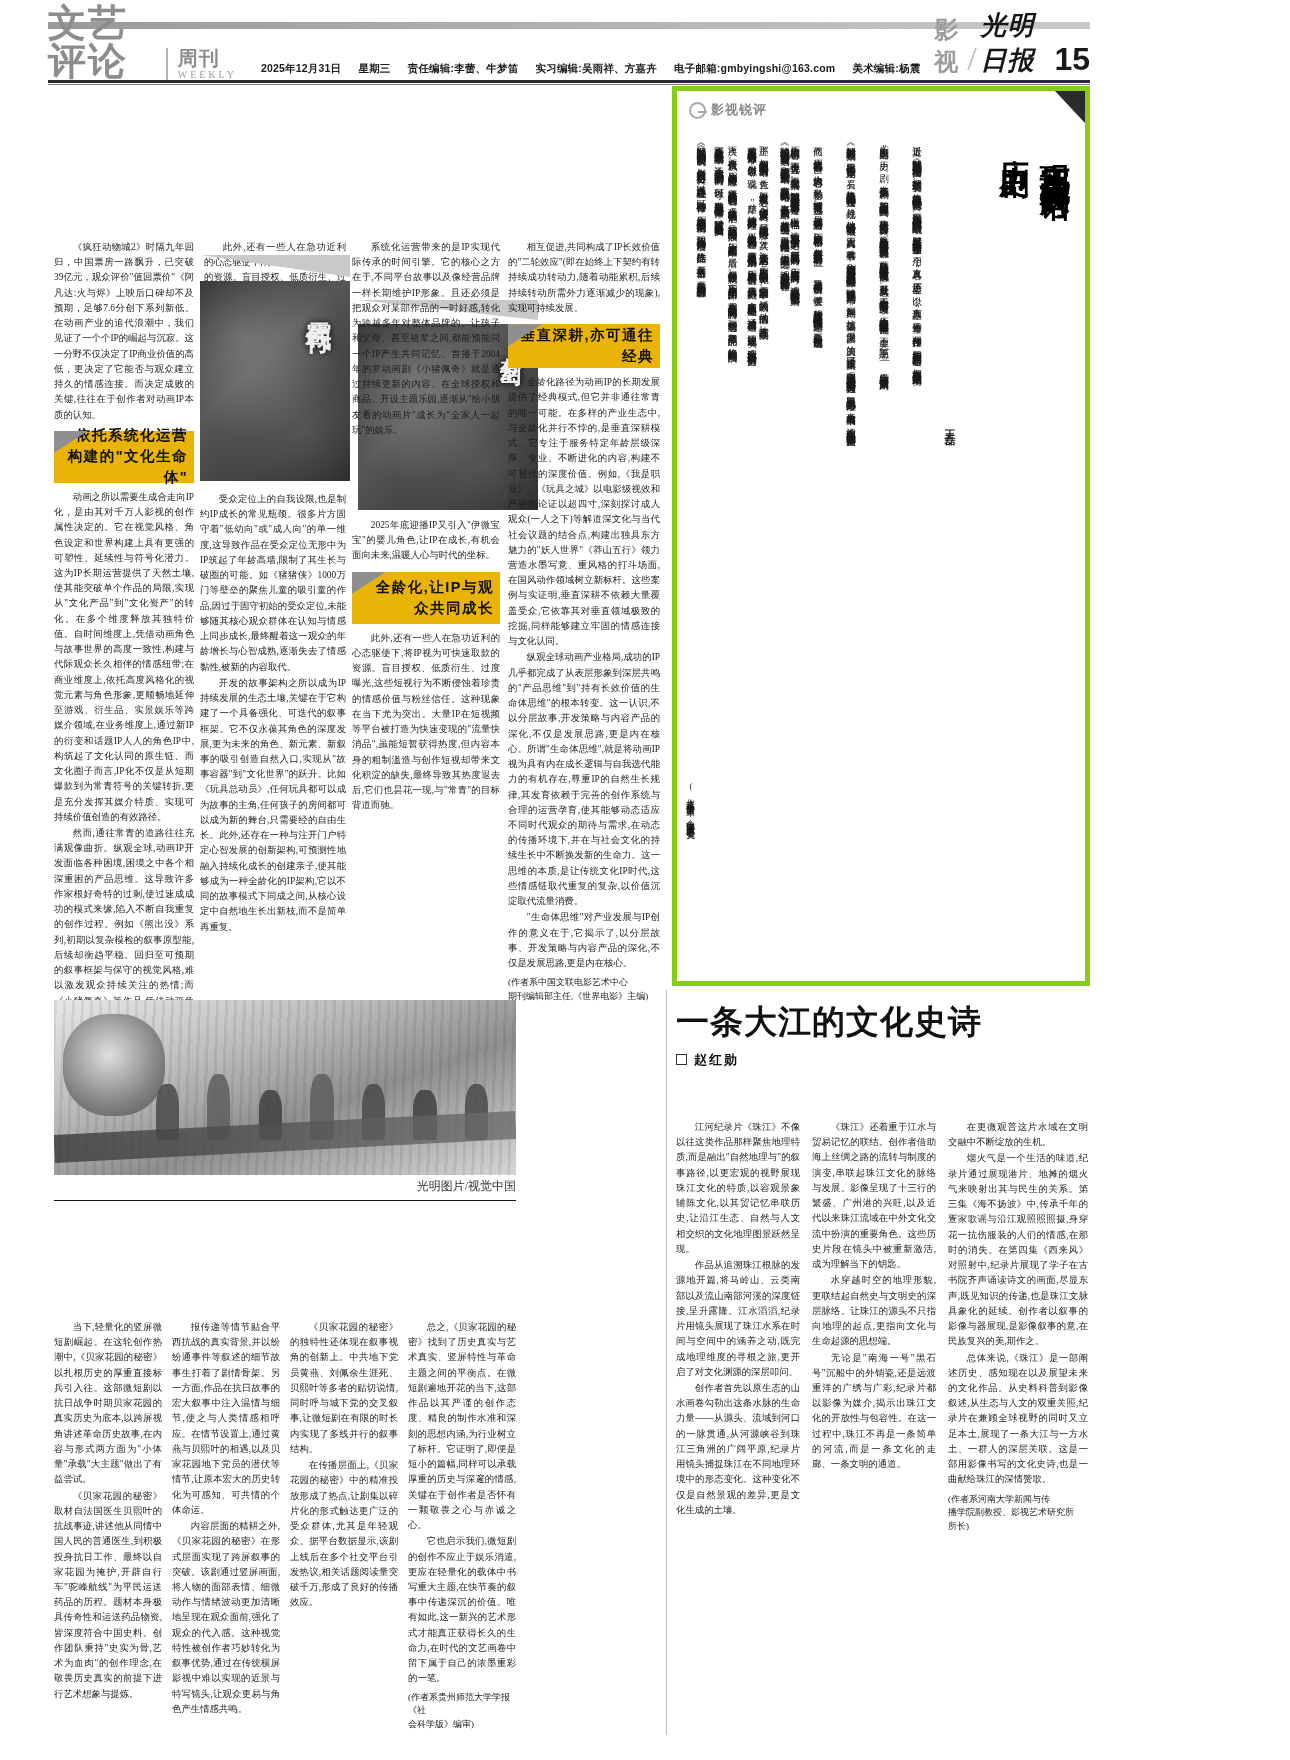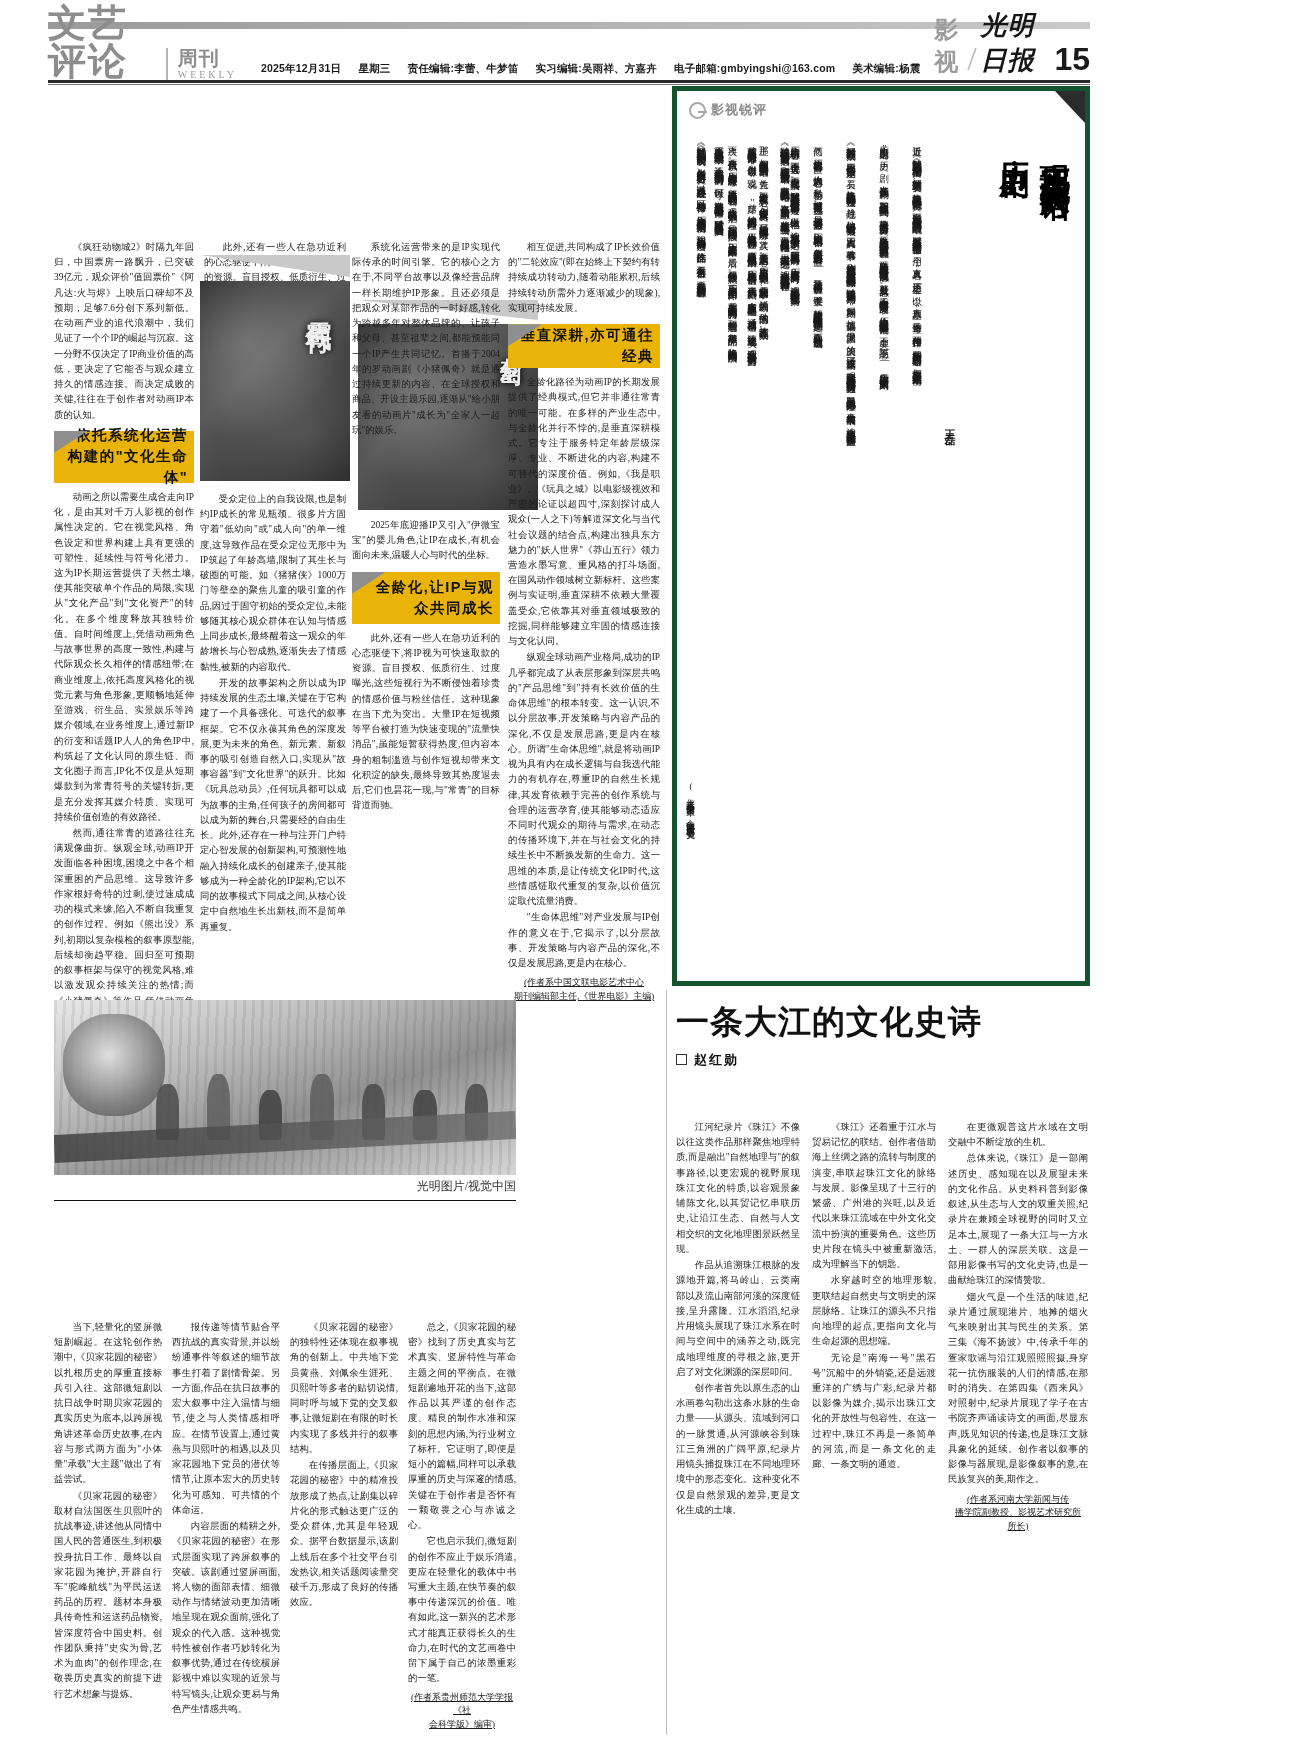--- a/index.html
+++ b/index.html
@@ -66,21 +66,21 @@
   .subhead.two { height:52px; }
 
   .imgbox { background:linear-gradient(135deg,#2c2c2c,#575757 40%,#262626); position:relative;
             overflow:hidden; }
   .imgbox::after { content:""; position:absolute; inset:0;
      background:radial-gradient(circle at 30% 30%, rgba(255,255,255,.22), transparent 55%),
                 radial-gradient(circle at 70% 75%, rgba(255,255,255,.12), transparent 50%); }
   .graytri { background:#c9c9c9; clip-path:polygon(0 0,100% 0,100% 100%); }
 
   
-  .redbox { position:absolute; border:5px solid #14532d; background:#fff; }
+  .redbox { position:absolute; border:5px solid #84cc16; background:#fff; }
   .corner-tri { position:absolute; right:0; top:0; width:30px; height:32px; background:#2b2b2b;
                 clip-path:polygon(100% 0,100% 100%,0 0); }
   .vtitle { writing-mode:vertical-rl; text-orientation:upright; font-weight:bold;
             font-family:"Liberation Serif",serif; letter-spacing:3px; color:#000;}
   .vbody { writing-mode:vertical-rl; text-orientation:upright; font-size:9.6px;
            line-height:1.75; letter-spacing:0.5px; text-align:justify;
            font-family:"Liberation Serif","DejaVu Serif",serif; color:#1b1b1b;}
   .vauthor { writing-mode:vertical-rl; text-orientation:upright; font-size:11px;
              font-weight:bold; letter-spacing:4px;}
 
@@ -97,21 +97,21 @@
       background:linear-gradient(90deg,#3a3a3a,#6d6d6d);transform:rotate(-3deg);opacity:.8;}
   .figrow{position:absolute;bottom:20%;left:22%;width:72%;height:46%;display:flex;
       align-items:flex-end;justify-content:space-between;}
   .fig{width:7%;height:70%;background:#4a4a4a;border-radius:40% 40% 10% 10%;opacity:.85;}
   .fig:nth-child(2n){height:82%;background:#5e5e5e;}
   .fig:nth-child(3n){height:62%;background:#3f3f3f;}
   .film-reel{position:absolute;left:2%;top:8%;width:22%;height:58%;
       background:radial-gradient(circle at 45% 40%,#e2e2e2,#7d7d7d 60%,#4a4a4a);
       border-radius:45%;opacity:.9;}
   .credit{font-size:12px;color:#333;text-align:right;}
-  .attrib{font-size:9px;text-align:center;line-height:1.5;text-decoration:underline;}
+  .attrib{font-size:9px;text-align:left;line-height:1.5;}
 </style>
 </head>
 <body>
 
 <div class="page">
 
   <div class="top-rule"></div>
   <div class="masthead">
     <div class="mh-logo">文艺评论</div>
     <div class="mh-weekly">
@@ -278,21 +278,21 @@
     <p>作品从追溯珠江根脉的发源地开篇,将马岭山、云类南部以及流山南部河溪的深度链接,呈升露隆。江水滔滔,纪录片用镜头展现了珠江水系在时间与空间中的涵养之动,既完成地理维度的寻根之旅,更开启了对文化渊源的深层叩问。</p>
     <p>创作者首先以原生态的山水画卷勾勒出这条水脉的生命力量——从源头、流域到河口的一脉贯通,从河源峡谷到珠江三角洲的广阔平原,纪录片用镜头捕捉珠江在不同地理环境中的形态变化。这种变化不仅是自然景观的差异,更是文化生成的土壤。</p>
   </div>
   <div style="position:absolute;left:812px;top:1120px;width:124px;height:610px;" class="body-col">
     <p>《珠江》还着重于江水与贸易记忆的联结。创作者借助海上丝绸之路的流转与制度的演变,串联起珠江文化的脉络与发展。影像呈现了十三行的繁盛、广州港的兴旺,以及近代以来珠江流域在中外文化交流中扮演的重要角色。这些历史片段在镜头中被重新激活,成为理解当下的钥匙。</p>
     <p>水穿越时空的地理形貌,更联结起自然史与文明史的深层脉络。让珠江的源头不只指向地理的起点,更指向文化与生命起源的思想端。</p>
     <p>无论是"南海一号"黑石号"沉船中的外销瓷,还是远渡重洋的广绣与广彩,纪录片都以影像为媒介,揭示出珠江文化的开放性与包容性。在这一过程中,珠江不再是一条简单的河流,而是一条文化的走廊、一条文明的通道。</p>
   </div>
   <div style="position:absolute;left:948px;top:1120px;width:140px;height:610px;" class="body-col">
     <p>在更微观普这片水域在文明交融中不断绽放的生机。</p>
+    <p>烟火气是一个生活的味道,纪录片通过展现港片、地摊的烟火气来映射出其与民生的关系。第三集《海不扬波》中,传承千年的疍家歌谣与沿江观照照照摄,身穿花一抗伤服装的人们的情感,在那时的消失。在第四集《西来风》对照射中,纪录片展现了学子在古书院齐声诵读诗文的画面,尽显东声,既见知识的传递,也是珠江文脉具象化的延续。创作者以叙事的影像与器展现,是影像叙事的意,在民族复兴的美,期作之。</p>
     <p>总体来说,《珠江》是一部阐述历史、感知现在以及展望未来的文化作品。从史料科普到影像叙述,从生态与人文的双重关照,纪录片在兼顾全球视野的同时又立足本土,展现了一条大江与一方水土、一群人的深层关联。这是一部用影像书写的文化史诗,也是一曲献给珠江的深情赞歌。</p>
-    <p>烟火气是一个生活的味道,纪录片通过展现港片、地摊的烟火气来映射出其与民生的关系。第三集《海不扬波》中,传承千年的疍家歌谣与沿江观照照照摄,身穿花一抗伤服装的人们的情感,在那时的消失。在第四集《西来风》对照射中,纪录片展现了学子在古书院齐声诵读诗文的画面,尽显东声,既见知识的传递,也是珠江文脉具象化的延续。创作者以叙事的影像与器展现,是影像叙事的意,在民族复兴的美,期作之。</p>
     <div class="attrib" style="margin-top:5px;white-space:pre-line;">(作者系河南大学新闻与传
 播学院副教授、影视艺术研究所
 所长)</div>
   </div>
 
   <div style="position:absolute;left:666px;top:990px;width:1px;height:745px;background:#bbb;"></div>
 </div>
 
 </body></html>

